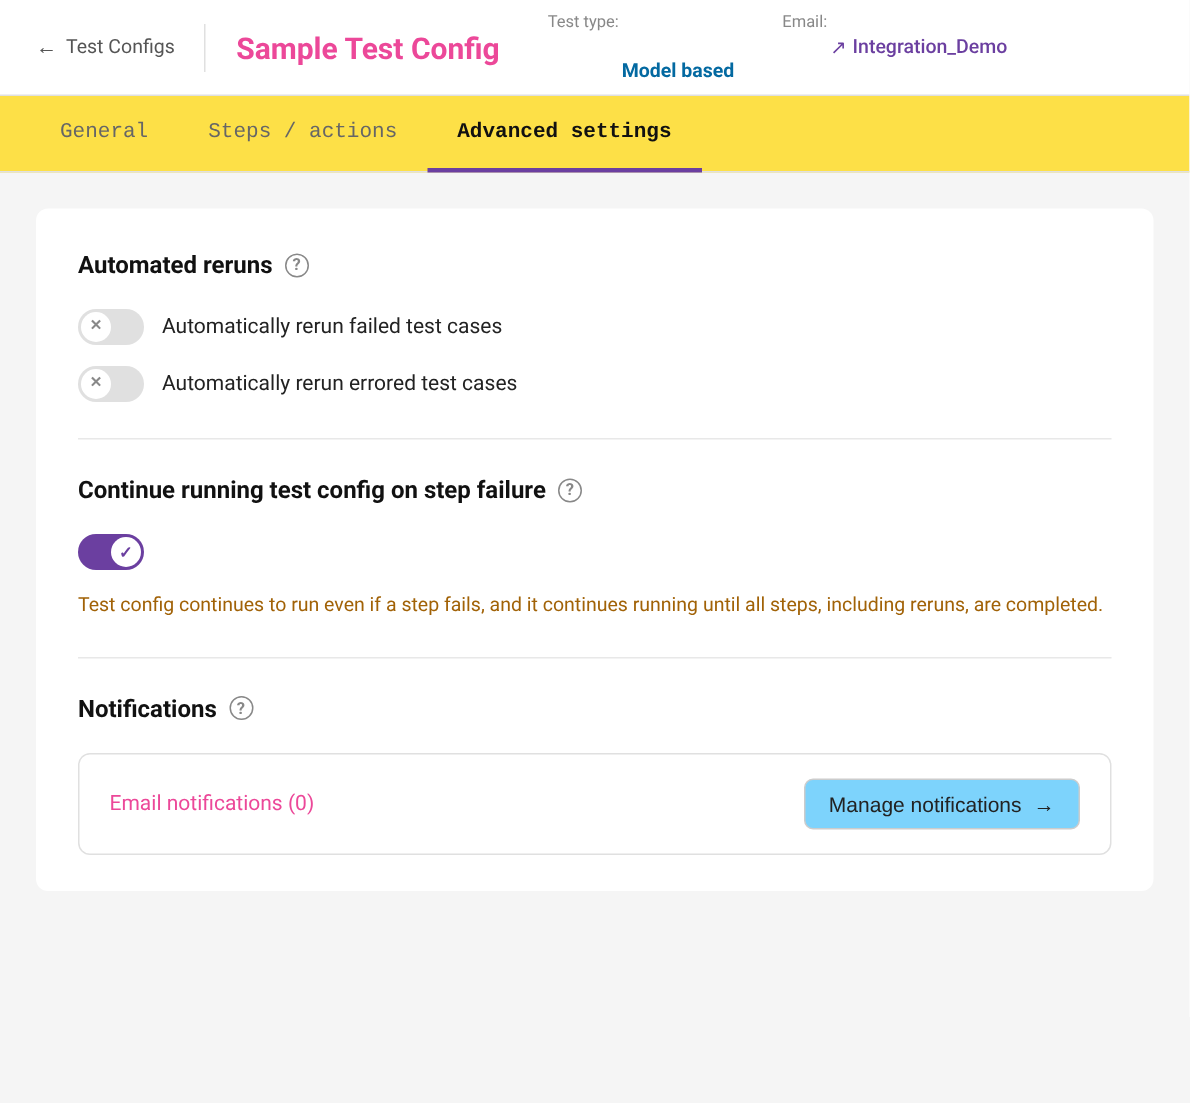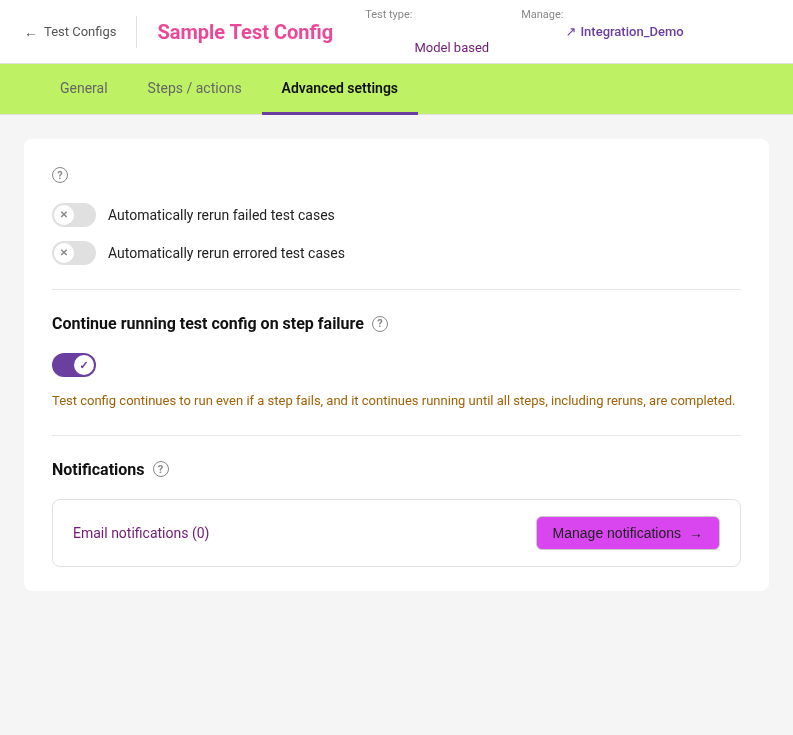--- a/index.html
+++ b/index.html
@@ -52,39 +52,40 @@
       display: flex;
       flex-direction: row;
       gap: 2px;
     }
     .meta-label {
       font-size: 11px;
       color: #888;
     }
     .meta-value {
       font-size: 13px;
-      color: #701a75;
-      font-weight: 400;
+      color: #0369a1;
+      font-weight: 700;
       margin-top: 32px;
     }
     .meta-link {
       font-size: 13px;
       color: #6b3fa0;
       font-weight: 500;
       display: flex;
       align-items: center;
       gap: 4px;
       cursor: pointer;
     }
     .tabs-bar {
-      background: #bef264;
+      background: #fde047;
       border-bottom: 1px solid #e0e0e0;
-      padding: 0 40px;
+      padding: 0 20px;
       display: flex;
       gap: 0;
+      font-family: Liberation Mono, monospace;
     }
     .tab {
       padding: 16px 20px;
       font-size: 14px;
       color: #666;
       cursor: pointer;
       border-bottom: 3px solid transparent;
       margin-bottom: -1px;
       white-space: nowrap;
     }
@@ -203,24 +204,24 @@
       border: 1px solid #e0e0e0;
       border-radius: 8px;
       padding: 16px 20px;
       display: flex;
       align-items: center;
       justify-content: space-between;
       margin-top: 4px;
     }
     .notif-label {
       font-size: 14px;
-      color: #701a75;
+      color: #ec4899;
     }
     .manage-btn {
-      background: #d946ef;
+      background: #7dd3fc;
       border: 1px solid #ccc;
       border-radius: 6px;
       padding: 8px 16px;
       font-size: 14px;
       color: #222;
       cursor: pointer;
       display: flex;
       align-items: center;
       gap: 8px;
       white-space: nowrap;
@@ -238,39 +239,40 @@
     <span>Test Configs</span>
   </a>
   <div class="header-divider"></div>
   <h1 class="page-title">Sample Test Config</h1>
   <div class="header-meta">
     <div class="meta-item">
       <span class="meta-label">Test type:</span>
       <span class="meta-value">Model based</span>
     </div>
     <div class="meta-item">
-      <span class="meta-label">Manage:</span>
+      <span class="meta-label">Email:</span>
       <span class="meta-link">
         <span>↗</span>
         <span>Integration_Demo</span>
       </span>
     </div>
   </div>
 </div>
 
 <div class="tabs-bar">
   <div class="tab">General</div>
   <div class="tab">Steps / actions</div>
   <div class="tab active">Advanced settings</div>
 </div>
 
 <div class="content">
   <div class="section">
 
     <div class="section-title">
+      <span>Automated reruns</span>
       <span class="help-icon">?</span>
     </div>
 
     <div class="toggle-row">
       <div class="toggle-off">
         <div class="knob">
           <span class="x-mark">✕</span>
         </div>
       </div>
       <span class="toggle-label">Automatically rerun failed test cases</span>

